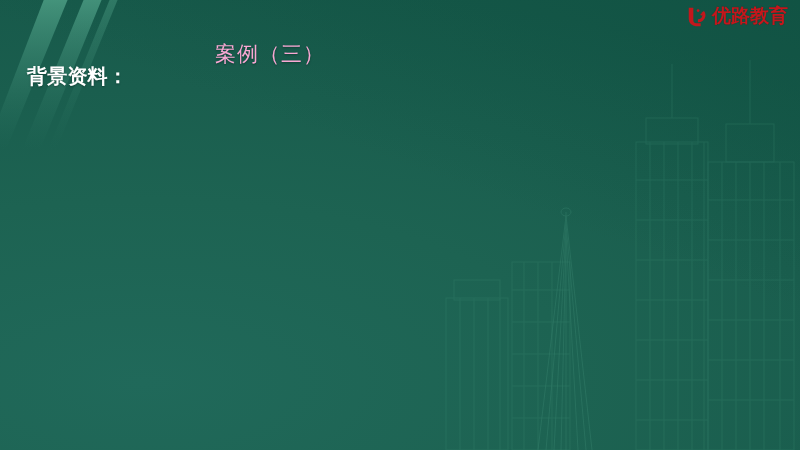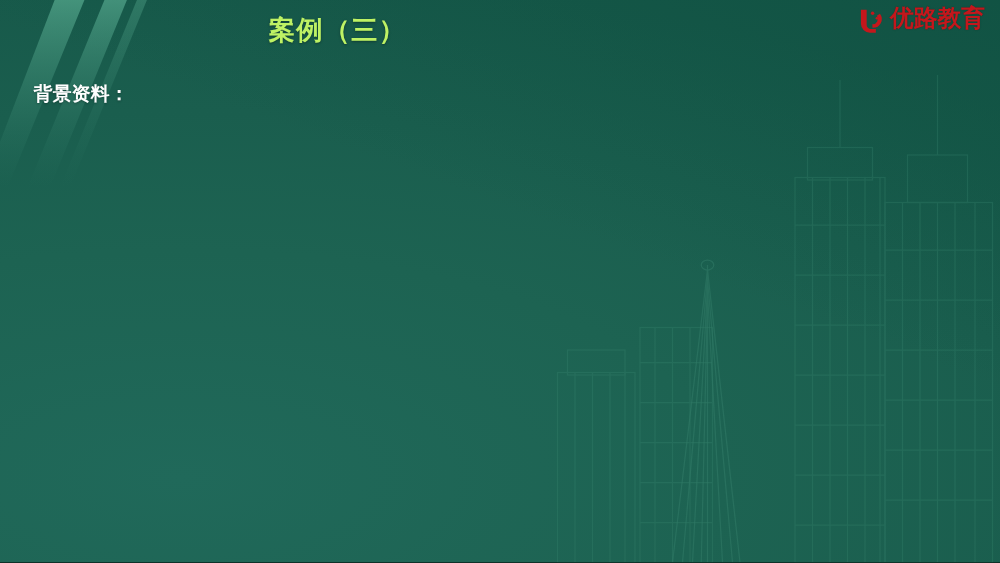--- a/index.html
+++ b/index.html
@@ -70,39 +70,39 @@
     font-weight: 700;
     letter-spacing: 0px;
     line-height: 1;
     text-shadow: 0 0 1px rgba(0,0,0,0.35);
     white-space: nowrap;
   }
 
   
   .title {
     position: absolute;
-    top: 10px;
+    top: 40px;
     left: 0;
     width: 540px;
     text-align: center;
-    color: #bef264;
+    color: #f9a8d4;
     font-size: 21px;
-    font-weight: 700;
+    font-weight: 400;
     letter-spacing: 1px;
     text-shadow: 0 1px 2px rgba(0,0,0,0.35);
   }
 
   
   .body {
     position: absolute;
     left: 27px;
     top: 60px;
     width: 520px;
     color: #ffffff;
-    font-size: 15px;
+    font-size: 20px;
     font-weight: 700;
     line-height: 32px;
     letter-spacing: 0.2px;
     text-shadow: 0 1px 2px rgba(0,0,0,0.30);
   }
   .body .heading { display: block; }
   .body .para {
     display: block;
     text-indent: 2em;
     text-align: justify;

